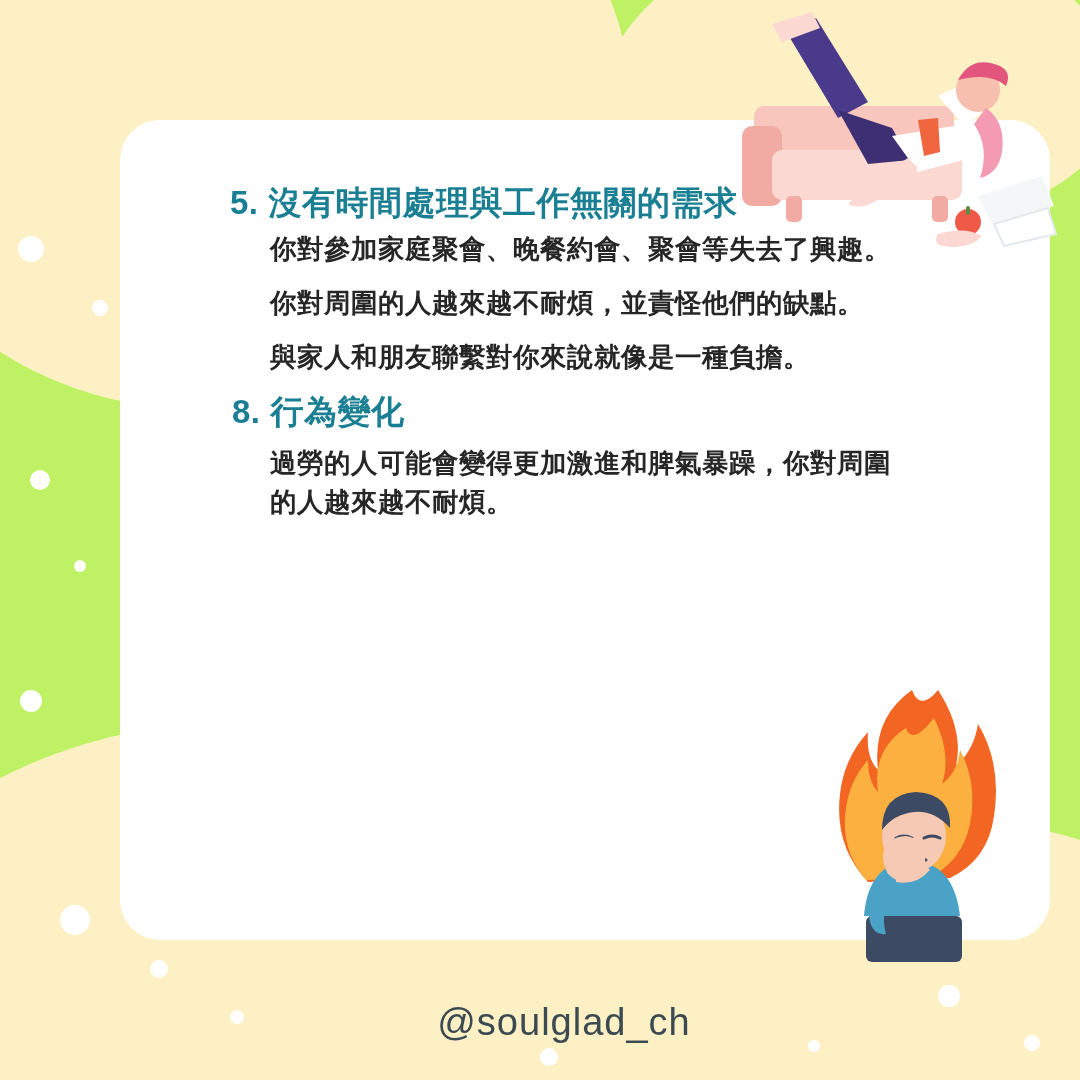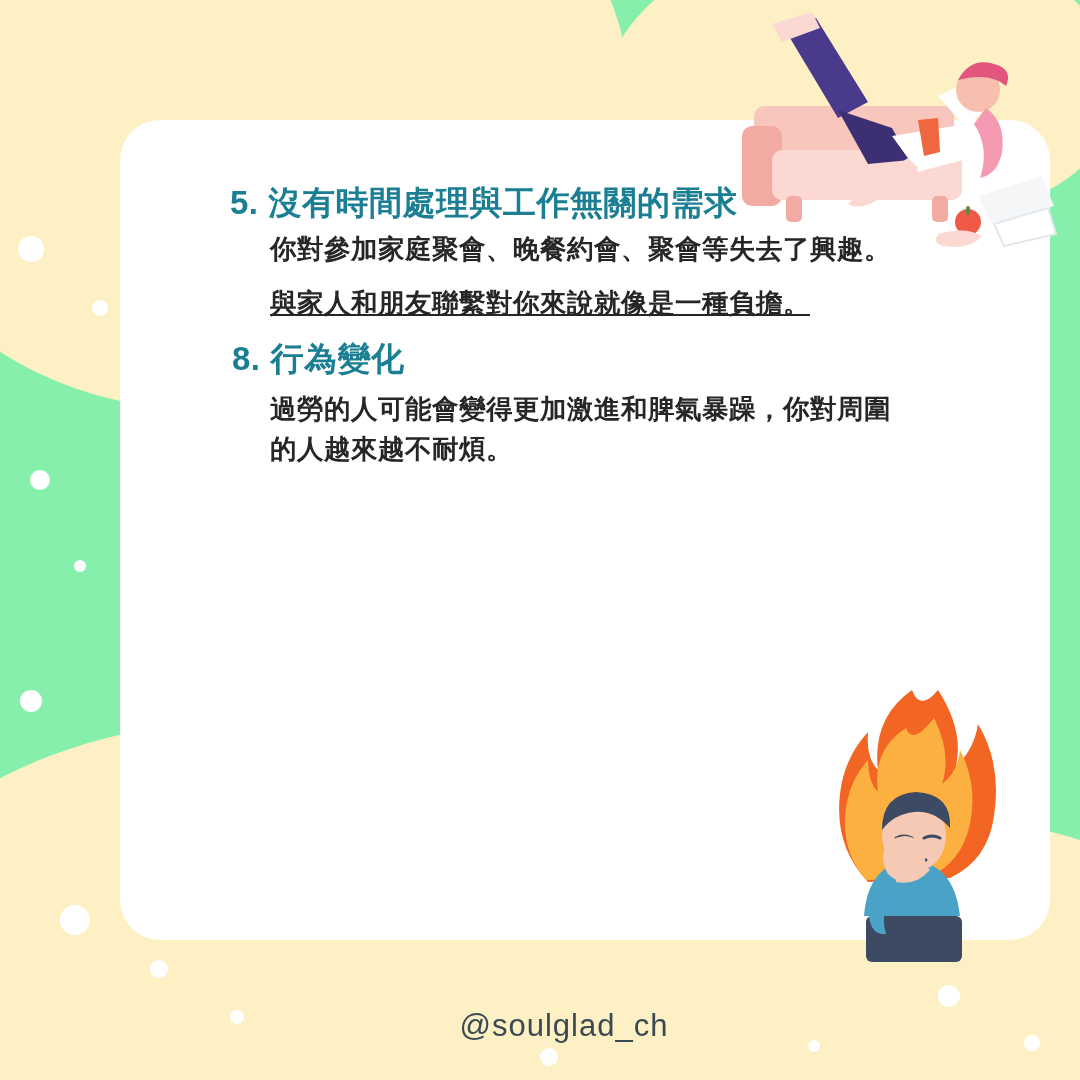--- a/index.html
+++ b/index.html
@@ -11,21 +11,21 @@
     height: 1080px;
     overflow: hidden;
     font-family: "Liberation Sans", sans-serif;
     background: #ffffff;
   }
 
   .poster {
     position: relative;
     width: 1080px;
     height: 1080px;
-    background: #86efac;
+    background: #bef264;
     overflow: hidden;
   }
 
   
   .blob-yellow-top {
     position: absolute;
     left: -130px;
     top: -210px;
     width: 760px;
     height: 620px;
@@ -100,32 +100,32 @@
     color: #262626;
     font-size: 26.5px;
     font-weight: bold;
     line-height: 1.5;
     margin: 6px 0 14px 38px;
     letter-spacing: 0.5px;
   }
 
   .item-1 .item-head { width: 560px; margin-left: -2px; }
   .item-1 .item-body { }
-  .item-3 .item-body { margin-top: 2px; text-decoration: underline; }
+  .item-3 .item-body { margin-top: 2px; }
   .item-4 .item-body { margin-top: 10px; }
 
   
   .handle {
     position: absolute;
     left: 0;
     right: 0;
     bottom: 36px;
     text-align: center;
     color: #3b4a52;
-    font-size: 31px;
+    font-size: 38px;
     letter-spacing: 1px;
     padding-left: 48px;
   }
 
   
   .illo-top {
     position: absolute;
     right: 18px;
     top: 10px;
     width: 320px;
@@ -218,20 +218,21 @@
   <div class="content">
 
     <div class="item item-1">
       <div class="item-head">
         <span class="num">5.</span><span>沒有時間處理與工作無關的需求</span>
       </div>
       <div class="item-body">你對參加家庭聚會、晚餐約會、聚會等失去了興趣。</div>
     </div>
 
     <div class="item item-2">
+      <div class="item-body">你對周圍的人越來越不耐煩，並責怪他們的缺點。</div>
     </div>
 
     <div class="item item-3">
       <div class="item-body">與家人和朋友聯繫對你來說就像是一種負擔。</div>
     </div>
 
     <div class="item item-4">
       <div class="item-head">
         <span class="num">8.</span><span>行為變化</span>
       </div>

